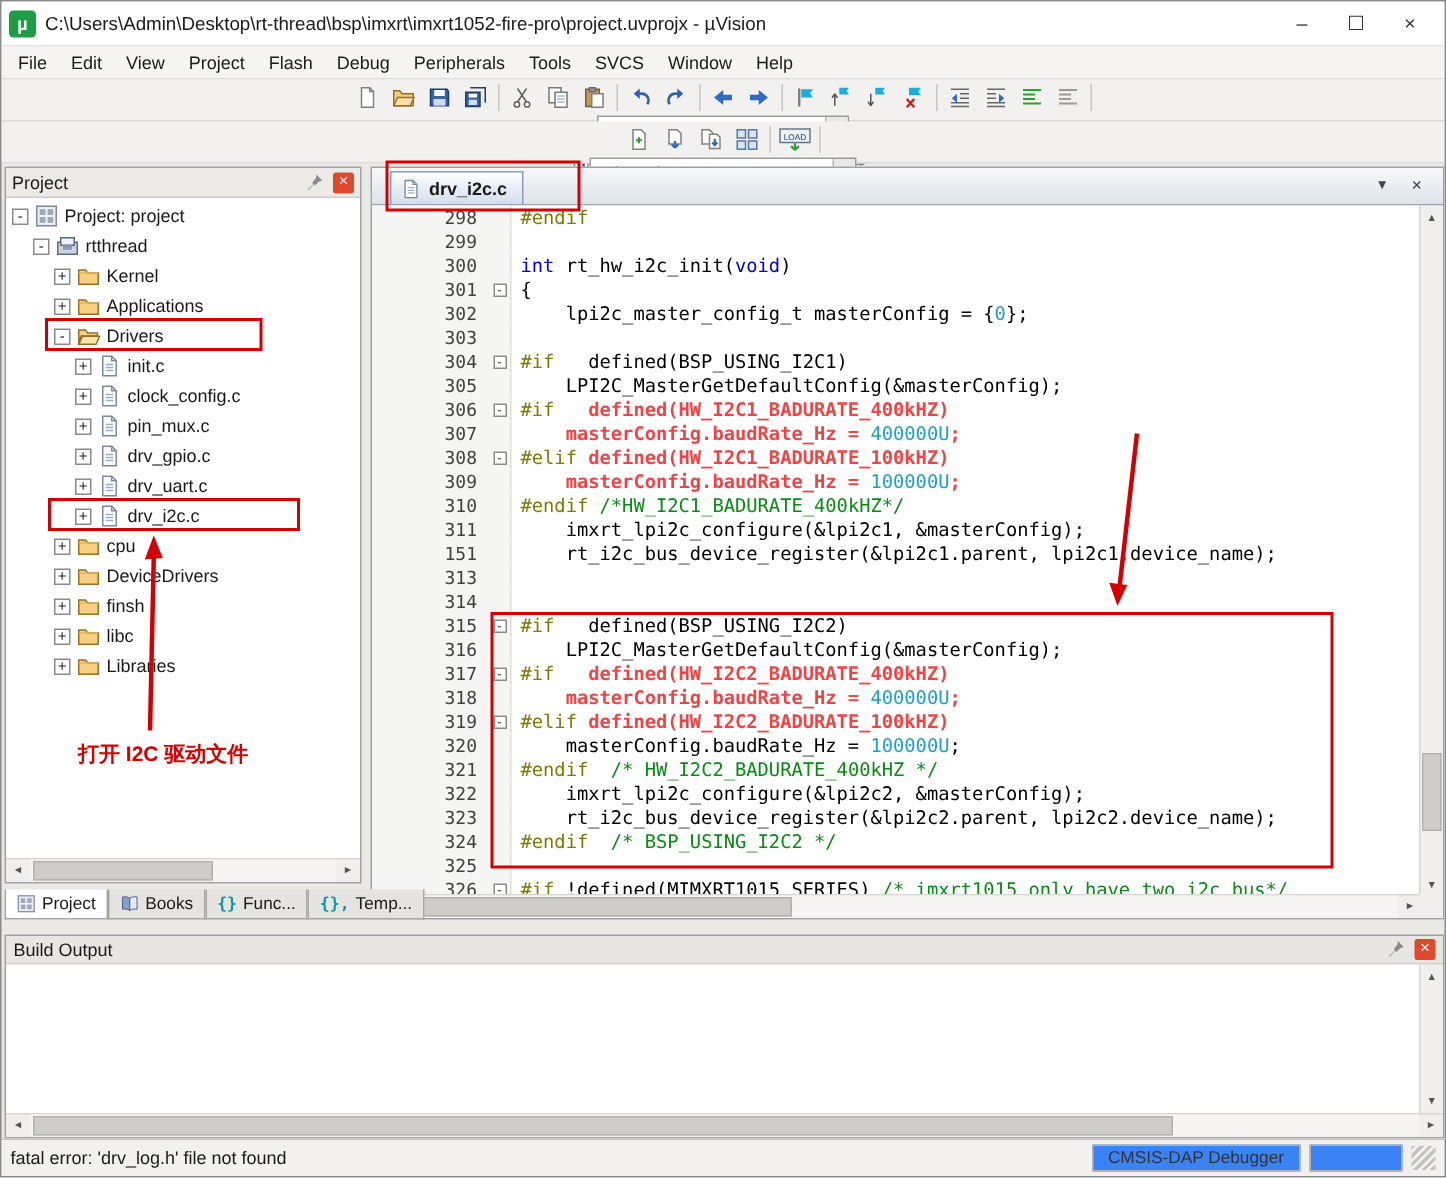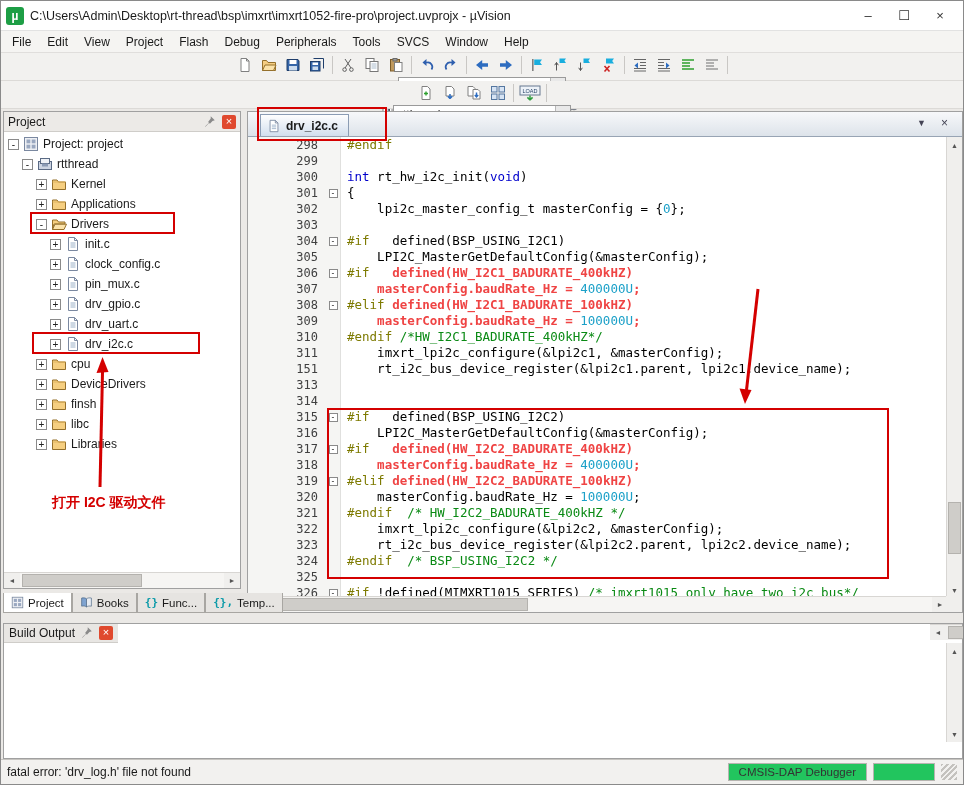--- a/index.html
+++ b/index.html
@@ -84,31 +84,31 @@
   .corner{position:absolute;right:0;bottom:0;width:16px;height:16px;background:#f0efed;}
 
   
   .bottom-tabs{position:absolute;left:2px;top:592px;height:22px;display:flex;align-items:flex-start;}
   .btab{display:flex;align-items:center;gap:4px;height:20px;padding:0 7px;border:1px solid #a8a6a2;border-top:none;background:#e6e4e1;font-size:11.5px;}
   .btab.active{background:#fff;}
   .btab-icon{display:flex;}
   .btab-icon.glyph{color:#0a9aa8;font-weight:bold;font-size:11px;font-family:"DejaVu Sans Mono","Liberation Mono",monospace;}
 
   
-  .build-output{position:absolute;left:2px;top:622px;width:960px;height:136px;background:#fff;border:1px solid #a0a0a0;display:flex;flex-direction:row;}
+  .build-output{position:absolute;left:2px;top:622px;width:960px;height:136px;background:#fff;border:1px solid #a0a0a0;display:flex;flex-direction:column;}
   .bo-header{height:19px;background:#e8e6e3;border-bottom:1px solid #cfcdc9;display:flex;align-items:center;padding:0 5px;gap:5px;flex:none;}
   .bo-title{flex:1;}
   .bo-content{flex:1;background:#fff;margin-right:16px;}
   .bo-v{position:absolute;right:0;top:19px;width:16px;bottom:16px;background:#f0efed;border-left:1px solid #d8d6d3;}
   .bo-v .scroll-btn{position:absolute;left:0;width:15px;height:16px;}
 
   
   .statusbar{position:absolute;left:0;bottom:0;width:100%;height:25px;background:#f2f1ef;border-top:1px solid #c6c4c0;display:flex;align-items:center;padding:0 6px;gap:6px;font-size:12px;}
   .status-msg{flex:1;white-space:nowrap;}
-  .status-box{height:18px;border:1px solid #b6b4b0;background:#22c55e;display:flex;align-items:center;justify-content:center;padding:0 10px;font-size:11.5px;color:#333;white-space:nowrap;}
+  .status-box{height:18px;border:1px solid #b6b4b0;background:#3b82f6;display:flex;align-items:center;justify-content:center;padding:0 10px;font-size:11.5px;color:#333;white-space:nowrap;}
   .status-box.empty{width:62px;}
   .resize-grip{width:16px;height:16px;background:repeating-linear-gradient(135deg,#c4c2be 0 2px,transparent 2px 4px);}
 
   
   .ann-box{position:absolute;border:2px solid #d40000;z-index:60;pointer-events:none;}
   .ann-text{position:absolute;color:#d40000;font-weight:bold;z-index:60;pointer-events:none;white-space:nowrap;}
   .ann-arrows{position:absolute;left:0;top:0;z-index:61;pointer-events:none;}
 </style>
 </head>
 <body>

